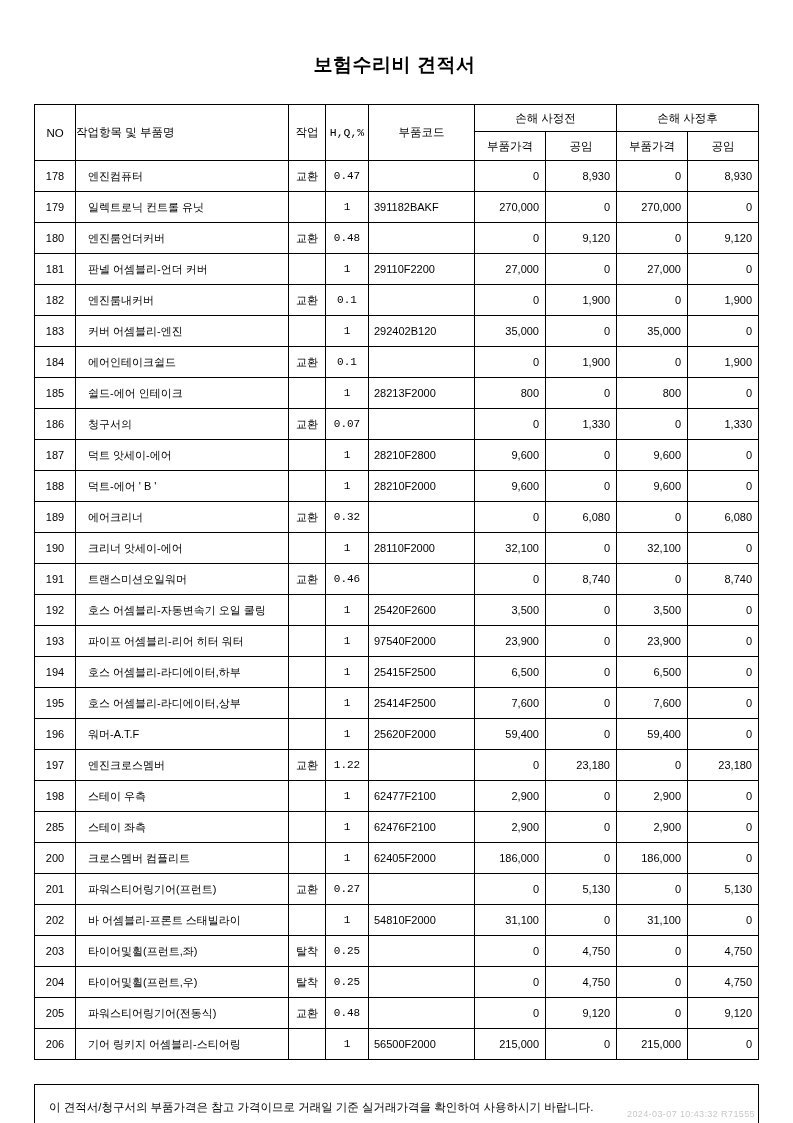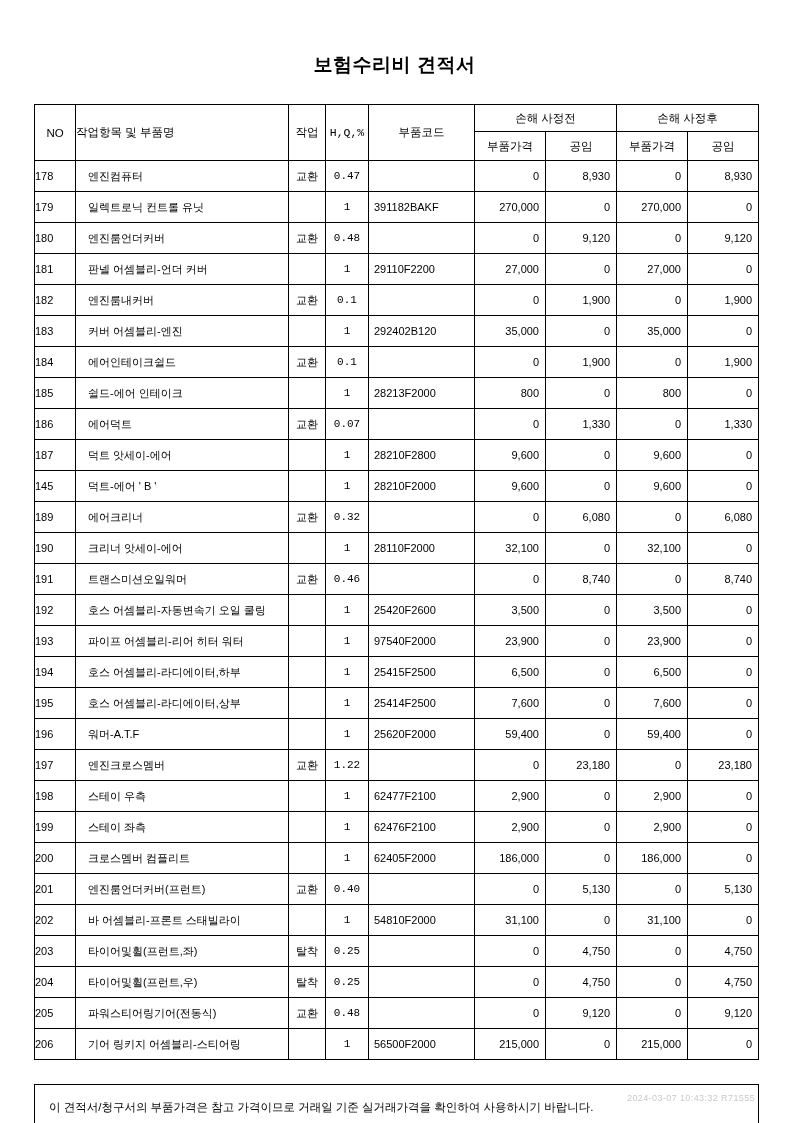--- a/index.html
+++ b/index.html
@@ -40,21 +40,21 @@
     border: 1px solid #000000;
     padding: 0;
     height: 30px;
     font-weight: normal;
     vertical-align: middle;
   }
   table.estimate thead th {
     text-align: center;
     font-size: 11.5px;
   }
-  .c-no      { width: 40px;  text-align: left; }
+  .c-no      { width: 40px;  text-align: center; }
   .c-name    { width: 212px; text-align: left;  padding-left: 12px !important; }
   .c-work    { width: 36px;  text-align: center; }
   .c-hq      { width: 42px;  text-align: center; font-family: Liberation Mono, monospace; }
   .c-code    { width: 105px; text-align: left; padding-left: 5px !important; }
   .c-price   { width: 72px;  text-align: right; padding-right: 6px !important; }
   .c-labor   { width: 58px;  text-align: right; padding-right: 6px !important; }
   .c-price2  { width: 72px;  text-align: right; padding-right: 6px !important; }
   .c-labor2  { width: 58px;  text-align: right; padding-right: 6px !important; }
 
   thead tr.head1 th { height: 26px; }
@@ -67,21 +67,21 @@
     border: 1px solid #000000;
     height: 46px;
     display: flex;
     align-items: center;
     padding-left: 14px;
     font-size: 11.5px;
   }
   .stamp {
     position: absolute;
     right: 34px;
-    bottom: 20px;
+    bottom: 4px;
     font-size: 9px;
     color: #c8c8c8;
     letter-spacing: 0.4px;
     font-family: "Liberation Sans", "DejaVu Sans", sans-serif;
   }
 </style>
 </head>
 <body>
 
 <div class="page">
@@ -190,42 +190,42 @@
           <td class="c-work"></td>
           <td class="c-hq">1</td>
           <td class="c-code">28213F2000</td>
           <td class="c-price">800</td>
           <td class="c-labor">0</td>
           <td class="c-price2">800</td>
           <td class="c-labor2">0</td>
         </tr>
         <tr>
           <td class="c-no">186</td>
-          <td class="c-name">에어덕트</td>
+          <td class="c-name">청구서의</td>
           <td class="c-work">교환</td>
           <td class="c-hq">0.07</td>
           <td class="c-code"></td>
           <td class="c-price">0</td>
           <td class="c-labor">1,330</td>
           <td class="c-price2">0</td>
           <td class="c-labor2">1,330</td>
         </tr>
         <tr>
           <td class="c-no">187</td>
           <td class="c-name">덕트 앗세이-에어</td>
           <td class="c-work"></td>
           <td class="c-hq">1</td>
           <td class="c-code">28210F2800</td>
           <td class="c-price">9,600</td>
           <td class="c-labor">0</td>
           <td class="c-price2">9,600</td>
           <td class="c-labor2">0</td>
         </tr>
         <tr>
-          <td class="c-no">145</td>
+          <td class="c-no">188</td>
           <td class="c-name">덕트-에어 ' B '</td>
           <td class="c-work"></td>
           <td class="c-hq">1</td>
           <td class="c-code">28210F2000</td>
           <td class="c-price">9,600</td>
           <td class="c-labor">0</td>
           <td class="c-price2">9,600</td>
           <td class="c-labor2">0</td>
         </tr>
         <tr>
@@ -332,21 +332,21 @@
           <td class="c-name">스테이 우측</td>
           <td class="c-work"></td>
           <td class="c-hq">1</td>
           <td class="c-code">62477F2100</td>
           <td class="c-price">2,900</td>
           <td class="c-labor">0</td>
           <td class="c-price2">2,900</td>
           <td class="c-labor2">0</td>
         </tr>
         <tr>
-          <td class="c-no">199</td>
+          <td class="c-no">285</td>
           <td class="c-name">스테이 좌측</td>
           <td class="c-work"></td>
           <td class="c-hq">1</td>
           <td class="c-code">62476F2100</td>
           <td class="c-price">2,900</td>
           <td class="c-labor">0</td>
           <td class="c-price2">2,900</td>
           <td class="c-labor2">0</td>
         </tr>
         <tr>
@@ -355,23 +355,23 @@
           <td class="c-work"></td>
           <td class="c-hq">1</td>
           <td class="c-code">62405F2000</td>
           <td class="c-price">186,000</td>
           <td class="c-labor">0</td>
           <td class="c-price2">186,000</td>
           <td class="c-labor2">0</td>
         </tr>
         <tr>
           <td class="c-no">201</td>
-          <td class="c-name">엔진룸언더커버(프런트)</td>
-          <td class="c-work">교환</td>
-          <td class="c-hq">0.40</td>
+          <td class="c-name">파워스티어링기어(프런트)</td>
+          <td class="c-work">교환</td>
+          <td class="c-hq">0.27</td>
           <td class="c-code"></td>
           <td class="c-price">0</td>
           <td class="c-labor">5,130</td>
           <td class="c-price2">0</td>
           <td class="c-labor2">5,130</td>
         </tr>
         <tr>
           <td class="c-no">202</td>
           <td class="c-name">바 어셈블리-프론트 스태빌라이</td>
           <td class="c-work"></td>

